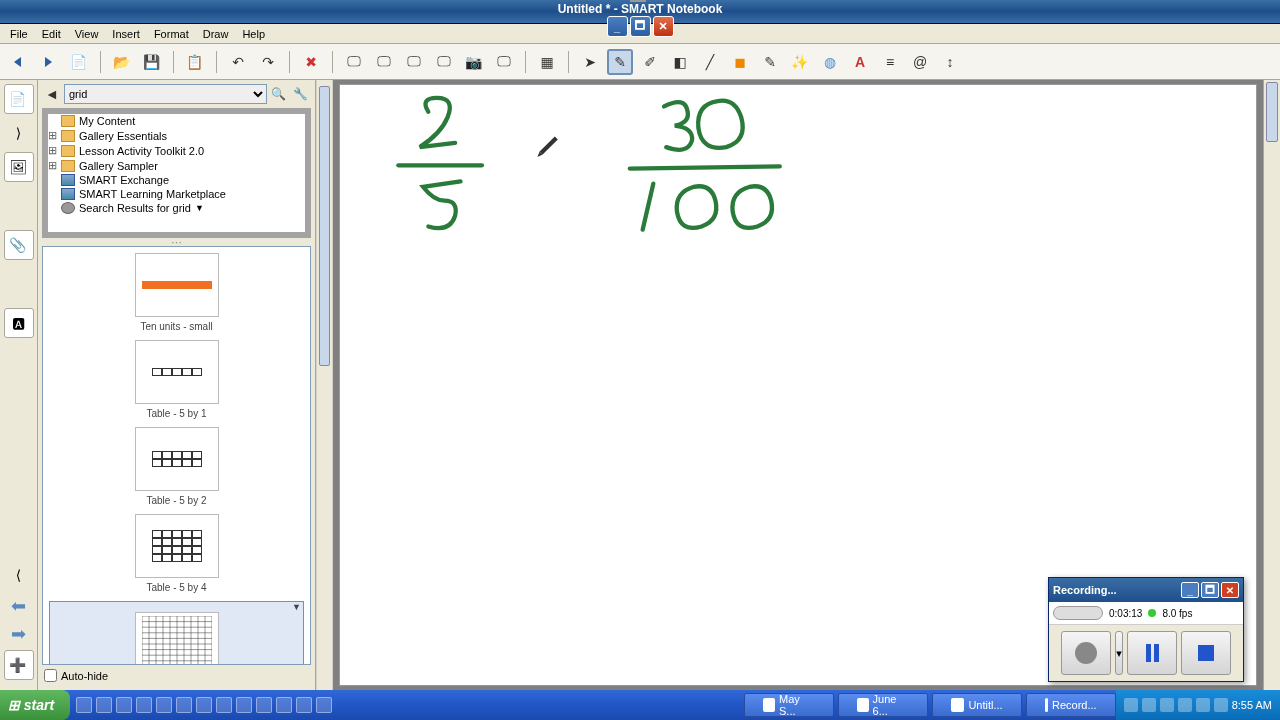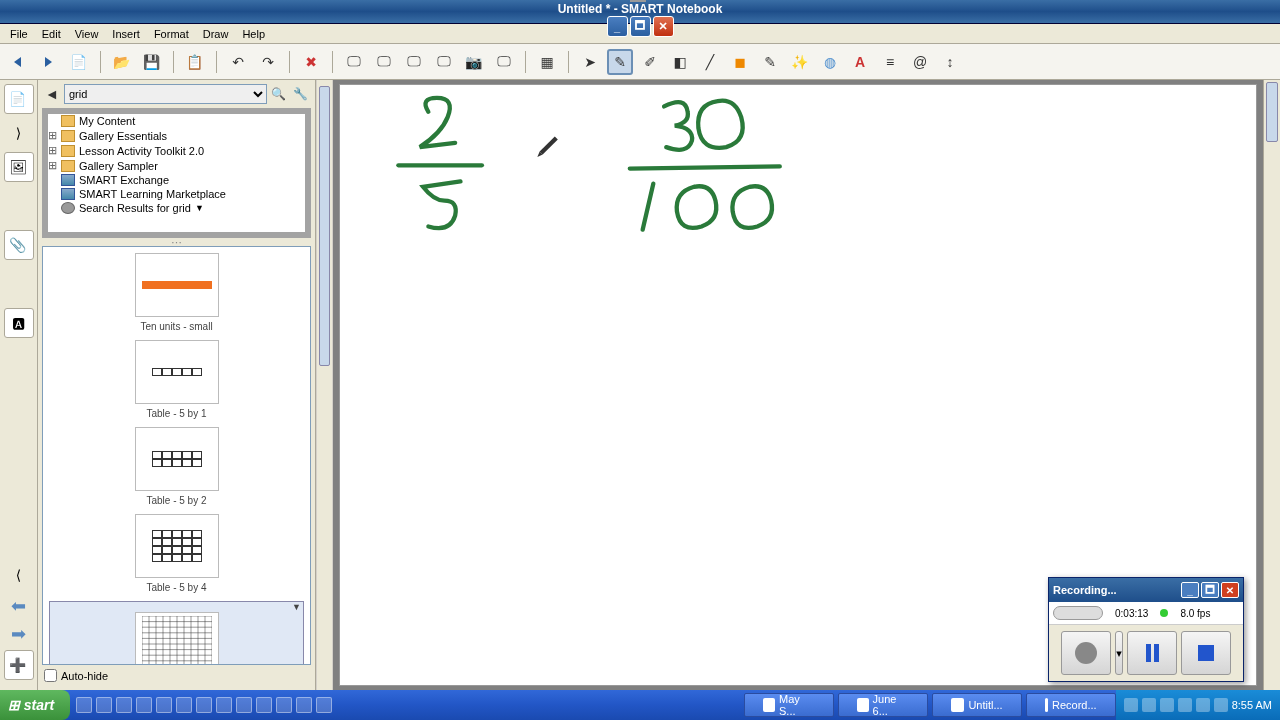--- a/index.html
+++ b/index.html
@@ -83,21 +83,21 @@
 .task-spacer { flex: 1; }
 .tray { background: linear-gradient(#1a8cd8, #0a6cb8); height: 30px; padding: 0 8px; display: flex; align-items: center; gap: 4px; font-size: 11px; }
 .tray-icon { width: 14px; height: 14px; background: #fff5; border-radius: 2px; }
 
 
 .rec-win { position: absolute; right: 36px; bottom: 38px; width: 196px; background: #ece9d8; border: 1px solid #0a246a; box-shadow: 2px 2px 6px rgba(0,0,0,0.4); }
 .rec-title { height: 16px; background: linear-gradient(#3a6ea5, #1e4e8a); color: #fff; display: flex; align-items: center; padding: 12px 4px; font-size: 11px; font-weight: bold; }
 .rec-title .sp { flex: 1; }
 .rec-title .rb { width: 18px; height: 16px; background: #4a7ec0; border: 1px solid #fff; border-radius: 2px; margin-left: 2px; display: flex; align-items: center; justify-content: center; font-size: 10px; }
 .rec-title .rb.x { background: #d04020; }
-.rec-status { display: flex; align-items: center; padding: 4px; gap: 12px; background: #fff; border-bottom: 1px solid #ccc; font-size: 10px; }
+.rec-status { display: flex; align-items: center; padding: 4px; gap: 6px; background: #fff; border-bottom: 1px solid #ccc; font-size: 10px; }
 .rec-status .mic { width: 50px; height: 14px; background: #ddd; border: 1px solid #999; border-radius: 7px; }
 .rec-status .dot { width: 8px; height: 8px; border-radius: 50%; background: #3c3; }
 .rec-ctrl { display: flex; padding: 6px; gap: 4px; justify-content: center; }
 .rec-btn { width: 50px; height: 44px; background: linear-gradient(#f5f5f5, #d5d5d5); border: 1px solid #999; border-radius: 3px; display: flex; align-items: center; justify-content: center; }
 .rec-btn.sm { width: 8px; }
 .rec-btn .circ { width: 22px; height: 22px; border-radius: 50%; background: #888; }
 .rec-btn .pause { display: flex; gap: 3px; }
 .rec-btn .pause div { width: 5px; height: 18px; background: #2255cc; }
 .rec-btn .stop { width: 16px; height: 16px; background: #2255cc; }
 </style>

